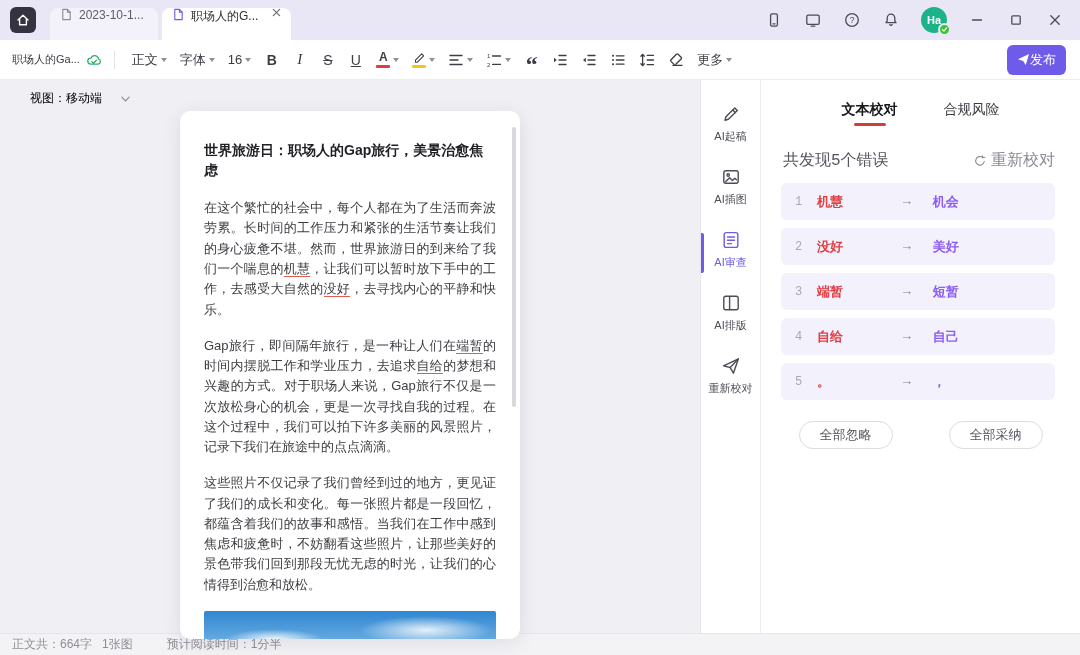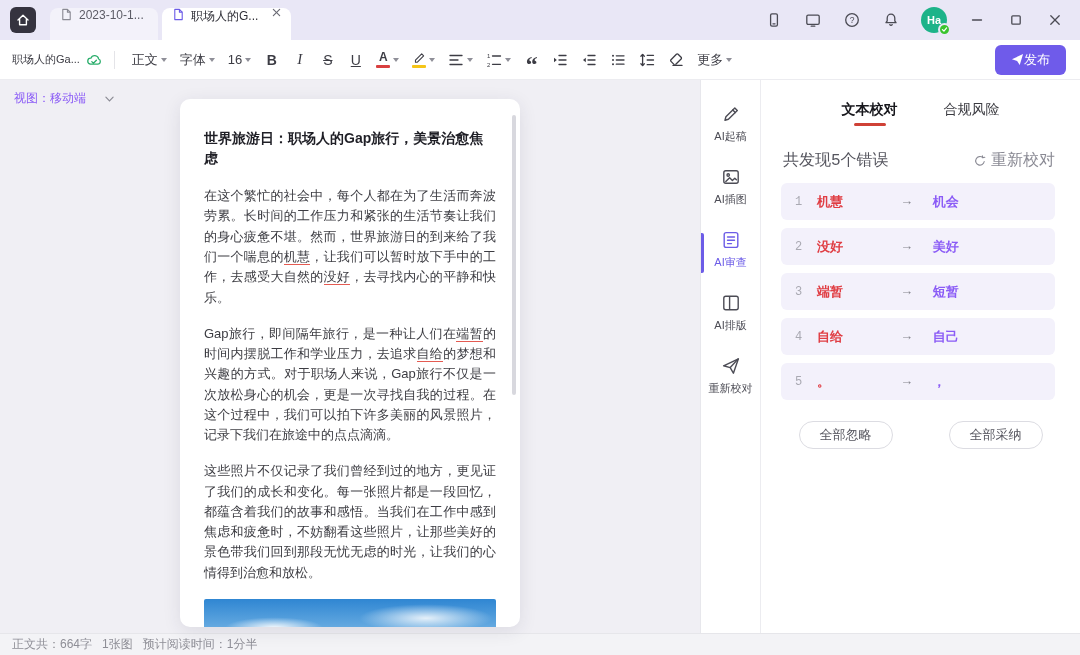--- a/index.html
+++ b/index.html
@@ -30,28 +30,28 @@
   .caret { width:0; height:0; border-left:3.5px solid transparent; border-right:3.5px solid transparent; border-top:4px solid #8f8f98; }
   .fmt { font-size:14px; font-weight:bold; }
   .fmt.i { font-style:italic; font-weight:normal; font-family:"Liberation Serif",serif; font-size:15px; }
   .fmt.s { text-decoration:line-through; font-weight:normal; }
   .fmt.u { text-decoration:underline; font-weight:normal; }
   .color-stack { display:flex; flex-direction:column; align-items:center; line-height:1; }
   .color-stack .letter { font-size:12px; font-weight:bold; }
   .color-bar { width:14px; height:3px; margin-top:2px; border-radius:1px; }
   .quote-glyph { font-family:"Liberation Serif",serif; font-size:24px; font-weight:bold; line-height:30px; height:22px; overflow:hidden; color:#3c3c44; }
   .spacer { flex:1; }
-  .publish-btn { height:30px; padding:0 16px; background:#6f5bea; border:none; border-radius:6px; color:#fff; font-size:13px; display:flex; align-items:center; cursor:pointer; font-family:inherit; }
+  .publish-btn { height:30px; padding:0 10px; background:#6f5bea; border:none; border-radius:6px; color:#fff; font-size:13px; display:flex; align-items:center; cursor:pointer; font-family:inherit; }
 
   
   .main { flex:1; display:flex; min-height:0; }
   .editor-area { flex:1; background:#f0eff4; position:relative; border-right:1px solid #e7e7ec; }
-  .view-label { position:absolute; top:10px; left:14px; font-size:12px; color:#8b5cf6; display:flex; align-items:center; gap:19px; cursor:pointer; }
-
-  .card { position:absolute; top:19px; left:50%; transform:translateX(-50%); width:340px; height:528px; background:#fff; border-radius:10px; box-shadow:0 4px 18px rgba(40,40,70,0.10); padding:30px 24px 0; overflow:hidden; }
+  .view-label { position:absolute; top:10px; left:30px; font-size:12px; color:#000000; display:flex; align-items:center; gap:19px; cursor:pointer; }
+
+  .card { position:absolute; top:31px; left:50%; transform:translateX(-50%); width:340px; height:528px; background:#fff; border-radius:10px; box-shadow:0 4px 18px rgba(40,40,70,0.10); padding:30px 24px 0; overflow:hidden; }
   .card-title { font-size:14px; font-weight:bold; color:#1f1f26; margin-bottom:18px; line-height:1.4; }
   .card p { font-size:13px; line-height:1.56; color:#3c3c42; text-align:justify; margin-bottom:16px; }
   .err { border-bottom:1px solid #e45b52; cursor:pointer; }
   .card-image { width:100%; height:80px; margin-top:6px; border-radius:2px; cursor:pointer;
     background:
       radial-gradient(ellipse 70px 15px at 24% 36%, rgba(255,255,255,0.95), rgba(255,255,255,0) 70%),
       radial-gradient(ellipse 95px 20px at 76% 24%, rgba(255,255,255,0.85), rgba(255,255,255,0) 70%),
       radial-gradient(ellipse 130px 26px at 50% 62%, rgba(255,255,255,0.55), rgba(255,255,255,0) 72%),
       linear-gradient(180deg,#2f86d2 0%, #64a9e0 35%, #aed4ef 65%, #dcedf8 85%, #edf6fc 100%); }
   .card-scrollbar { position:absolute; top:16px; right:4px; width:4px; height:280px; border-radius:2px; background:#d8d8de; cursor:pointer; }
@@ -76,21 +76,21 @@
   .err-num { width:22px; font-size:12px; color:#a9a9b2; }
   .err-wrong { width:86px; color:#e03e44; font-weight:bold; }
   .err-arrow { color:#85858e; margin-right:22px; }
   .err-correct { color:#8b5cf6; font-weight:bold; }
   .panel-actions { display:flex; justify-content:center; gap:56px; padding-top:13px; }
   .pill-btn { height:28px; padding:0 20px; border:1px solid #dcdce2; border-radius:15px; background:#fff; color:#55555e; font-size:13px; cursor:pointer; font-family:inherit; }
 
   
   .statusbar { height:22px; background:#f3f3f6; border-top:1px solid #e6e6ea; display:flex; align-items:center; padding:0 12px; font-size:12px; color:#8e8e96; flex-shrink:0; }
   .statusbar span { margin-right:10px; }
-  .statusbar .read-time { }
+  .statusbar .read-time { margin-left:24px; }
 </style>
 </head>
 <body>
 
 <div class="app">
 
   <div class="titlebar">
     <div class="home-btn">
       <svg width="14" height="14" viewBox="0 0 14 14" fill="none" stroke="#fff" stroke-width="1.4" stroke-linecap="round" stroke-linejoin="round">
           <path d="M2 7 7 2.3 12 7"></path>

